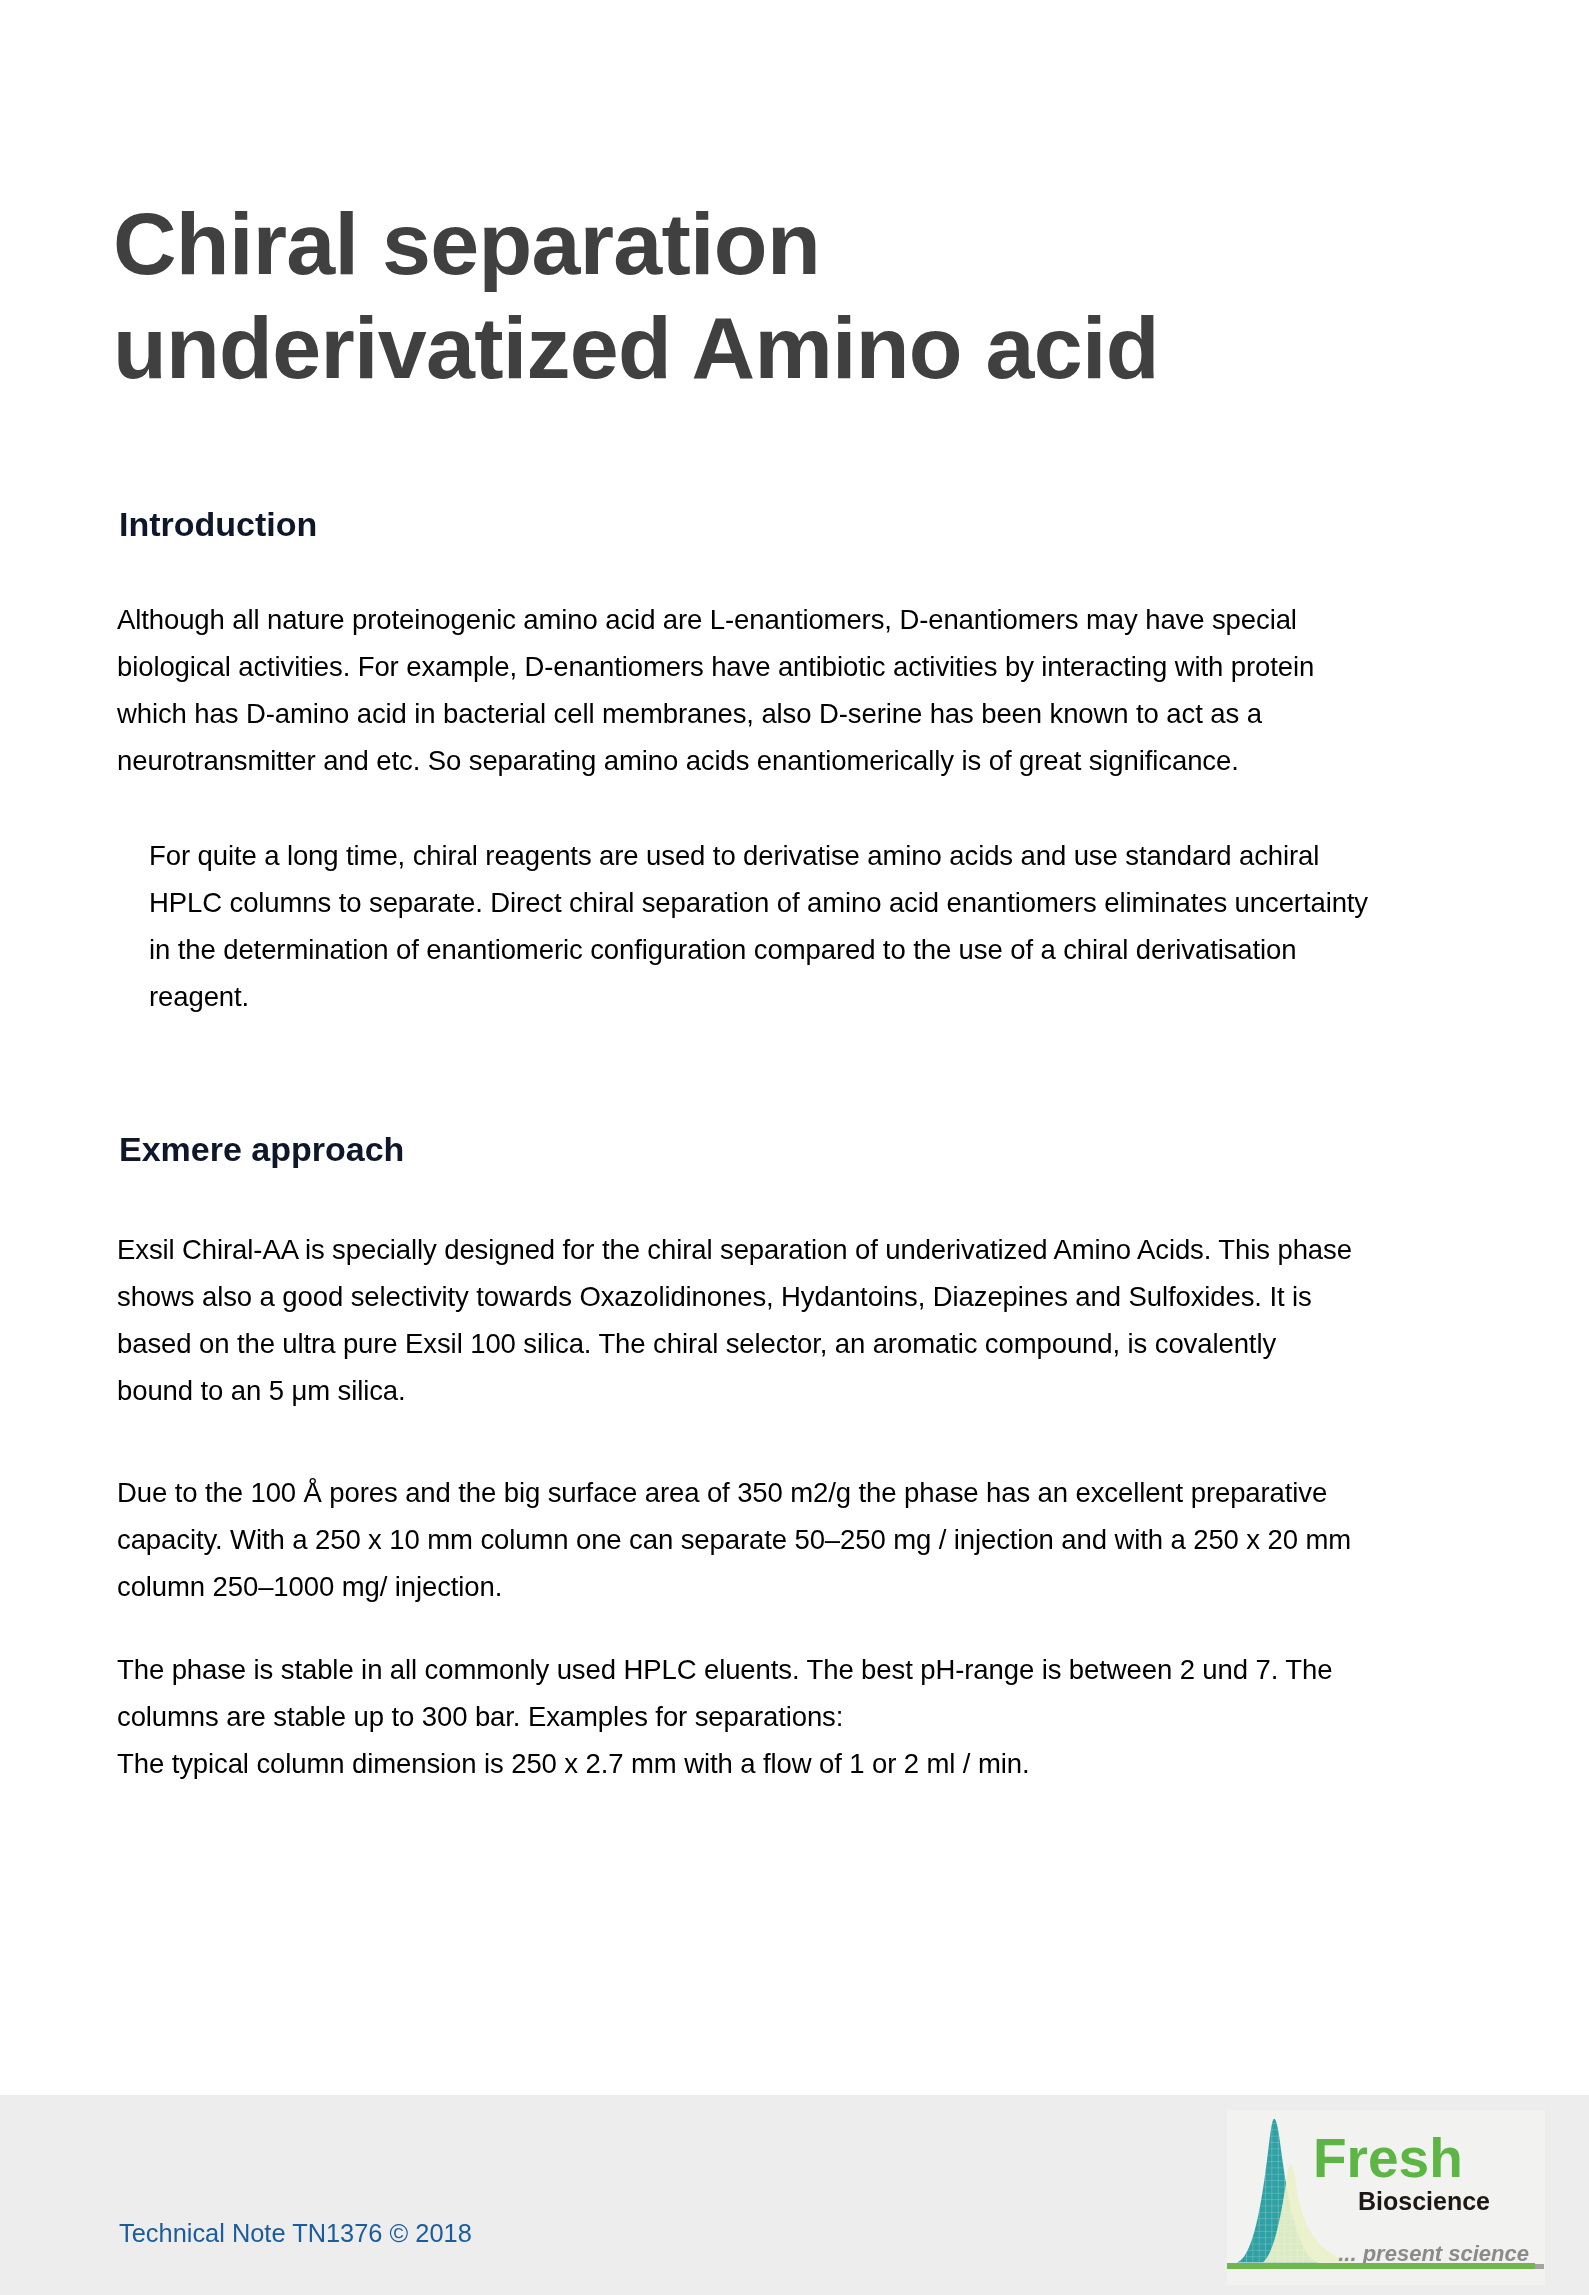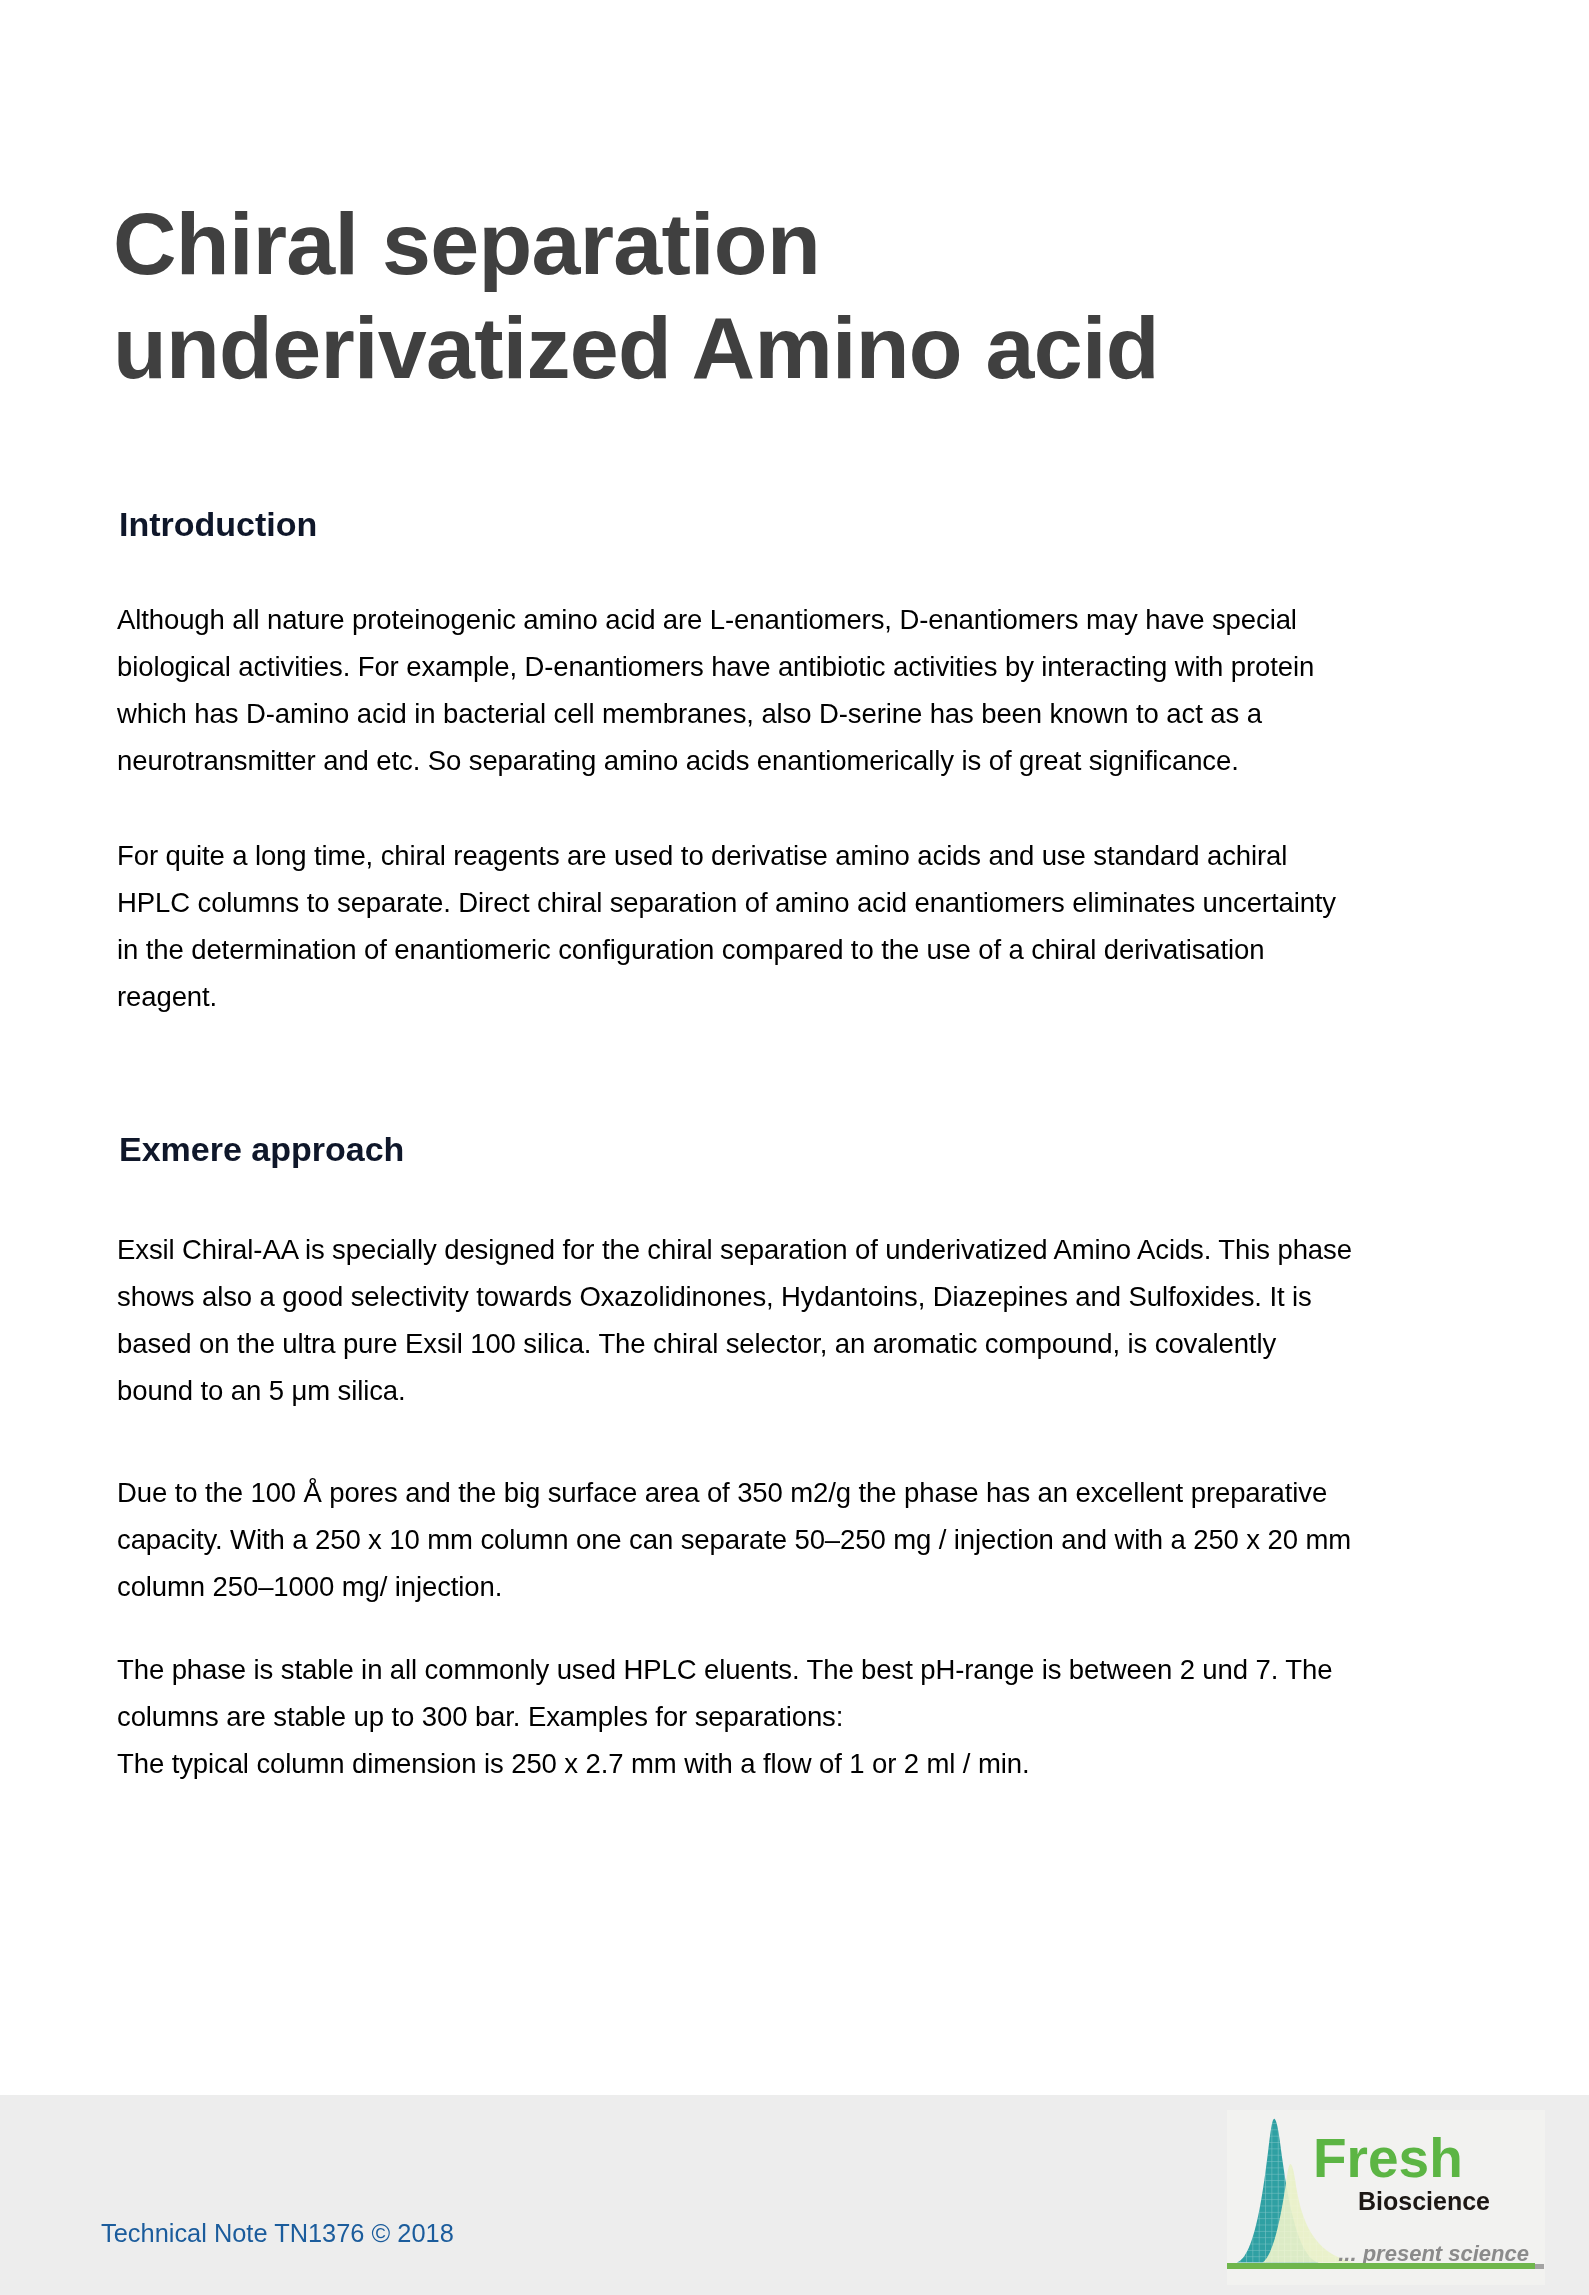--- a/index.html
+++ b/index.html
@@ -37,31 +37,31 @@
   #h-exmere { top: 1129px; }
 
   .para {
     position: absolute; left: 117px; margin: 0;
     font-size: 27.5px; line-height: 47px;
     color: #000000;
     white-space: pre;
     letter-spacing: -0.1px;
   }
   #p1 { top: 596px; }
-  #p2 { top: 832px; }
+  #p2 { top: 832px; margin-left: 32px; }
   #p3 { top: 1226px; }
   #p4 { top: 1469px; }
   #p5 { top: 1646px; }
 
   .footer-band {
     position: absolute; left: 0; top: 2095px; width: 1589px; height: 201px;
     background: #EDEDED;
   }
   .footer-text {
-    position: absolute; left: 101px; top: 2219px;
+    position: absolute; left: 119px; top: 2219px;
     font-size: 25.4px; color: #1B5C9C;
   }
 
   .logo {
     position: absolute; left: 1227px; top: 2110px; width: 318px; height: 175px;
     background: #F2F2F0;
   }
   .logo .peaks { position: absolute; left: 0; top: 0; }
   .logo .brand-top {
     position: absolute; left: 86px; top: 21px;

